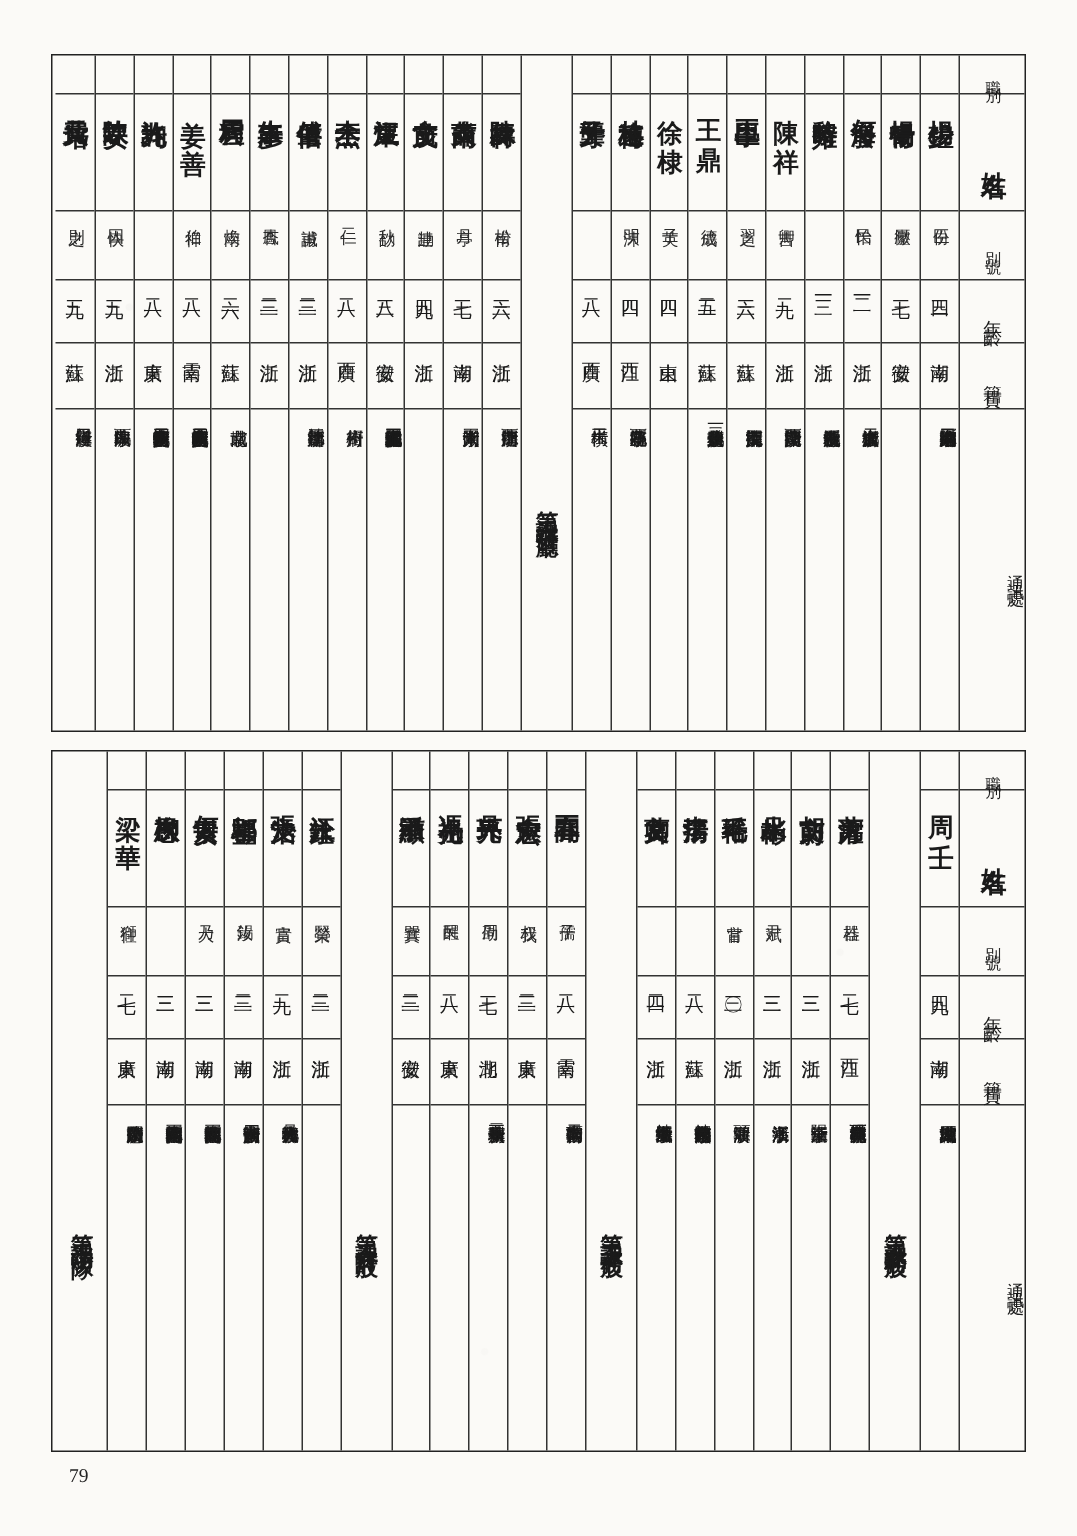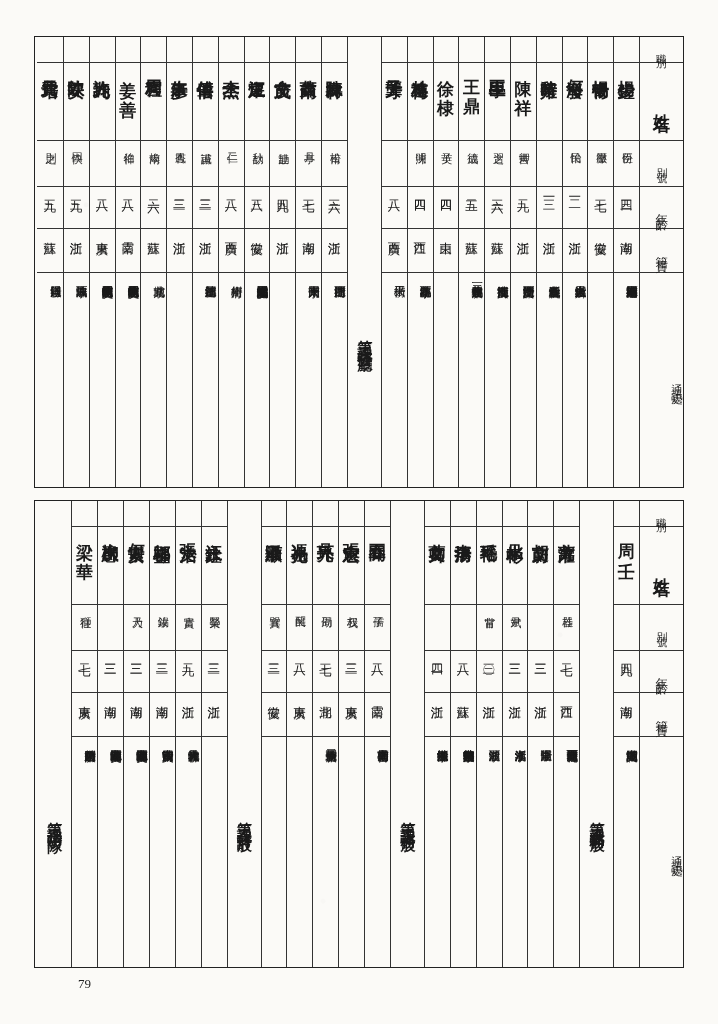--- a/index.html
+++ b/index.html
@@ -124,21 +124,20 @@
   }
   .group-col.bottom-pad { padding-top: 170px; }
 
   .page-number {
     position: absolute;
     left: 46px;
     top: 976px;
     font-size: 13px;
     color: #222;
     font-family: "Liberation Serif", serif;
-    margin-left: 32px;
   }
 </style>
 </head>
 <body>
 
 <div class="page">
 
   <div class="table-block" id="block-top">
       <div class="col hdr-col" style="width: 44px;">
         <div class="hdr-cell c-post">職別</div>

